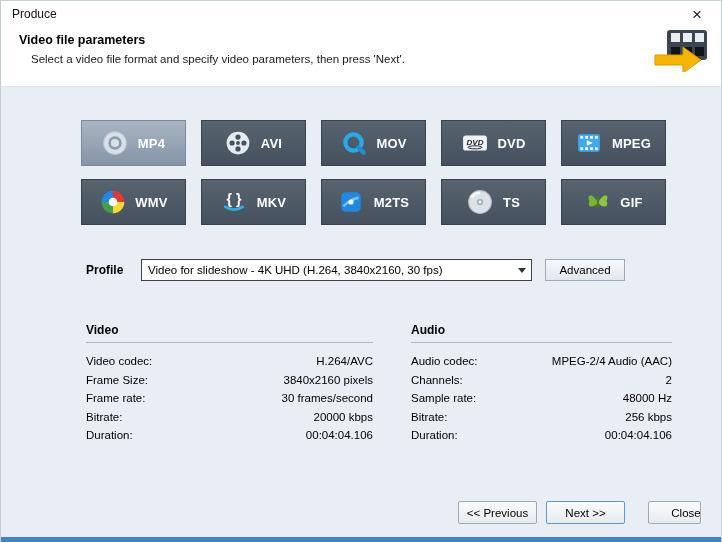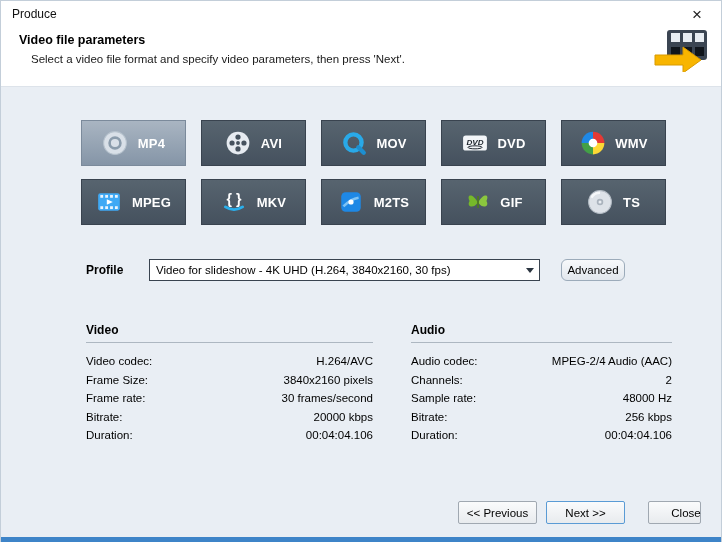--- a/index.html
+++ b/index.html
@@ -26,28 +26,28 @@
   
   .format-grid { display:grid; grid-template-columns:repeat(5,105px); gap:13px 15px; padding:33px 0 0 80px; }
   .fmt-btn { height:46px; display:flex; align-items:center; justify-content:center; gap:9px;
              background:linear-gradient(#57646f,#45515e); border:1px solid #39434f; cursor:pointer; }
   .fmt-btn.selected { background:linear-gradient(#a9b5c2,#8595a7); border-color:#7b8a9b; }
   .fmt-label { color:#fff; font-size:13px; font-weight:bold; letter-spacing:.2px; }
   .fmt-icon { width:27px; height:27px; display:flex; align-items:center; justify-content:center; }
   .fmt-icon svg { width:26px; height:26px; }
 
   
-  .profile-row { display:flex; align-items:center; margin:34px 0 0 85px;gap:8px; }
+  .profile-row { display:flex; align-items:center; margin:34px 0 0 85px; }
   .profile-label { width:55px; font-size:12px; font-weight:bold; color:#000; }
   .combo { width:391px; height:22px; background:#fff; border:1px solid #39434f; display:flex; align-items:center; cursor:pointer; }
   .combo-text { flex:1; font-size:11.5px; padding:0 6px; white-space:nowrap; overflow:hidden; color:#000; }
   .combo-arrow { width:18px; height:100%; display:flex; align-items:center; justify-content:center; }
   .combo-arrow i { width:0; height:0; border-left:4px solid transparent; border-right:4px solid transparent; border-top:5px solid #2b3540; }
-  .adv-btn { margin-left:13px; width:64px; height:22px; font-size:11.5px; color:#000;
-             background:linear-gradient(#f7f9fb,#e2e7ed); border:1px solid #9cabba; border-radius:6px; cursor:pointer;
+  .adv-btn { margin-left:13px; width:80px; height:22px; font-size:11.5px; color:#000;
+             background:linear-gradient(#f7f9fb,#e2e7ed); border:1px solid #9cabba; border-radius:0; cursor:pointer;
              display:flex; align-items:center; justify-content:center; }
 
   
   .cols { display:flex; margin:42px 0 0 85px; gap:38px; }
   .col-video { width:287px; }
   .col-audio { width:261px; }
   .sec-title { font-size:12px; font-weight:bold; color:#000; }
   .sec-line { border-bottom:1px solid #adb7c1; margin:5px 0 9px 0; }
   .detail-row { display:flex; justify-content:space-between; font-size:11.5px; color:#000; line-height:18.5px; }
 
@@ -137,91 +137,91 @@
               <text x="12" y="13.5" text-anchor="middle" font-size="7.5" font-weight="bold" font-style="italic" fill="#1c232b" font-family="Liberation Sans, sans-serif">DVD</text>
               <ellipse cx="12" cy="16" rx="6.5" ry="1.4" fill="none" stroke="#1c232b" stroke-width="0.9"></ellipse>
             </svg>
         </span>
         <span class="fmt-label">DVD</span>
       </div>
 
       <div class="fmt-btn">
         <span class="fmt-icon">
           <svg viewBox="0 0 24 24">
-              <path d="M12 12 L12 1.5 A10.5 10.5 0 0 1 22.5 12 Z" fill="#e53935"></path>
-              <path d="M12 12 L22.5 12 A10.5 10.5 0 0 1 12 22.5 Z" fill="#fdd835"></path>
-              <path d="M12 12 L12 22.5 A10.5 10.5 0 0 1 1.5 12 Z" fill="#43a047"></path>
-              <path d="M12 12 L1.5 12 A10.5 10.5 0 0 1 12 1.5 Z" fill="#1e88e5"></path>
-              <circle cx="12" cy="12" r="4" fill="#fff"></circle>
-            </svg>
-        </span>
-        <span class="fmt-label">WMV</span>
-      </div>
-
-      <div class="fmt-btn">
-        <span class="fmt-icon">
-          <svg viewBox="0 0 24 24">
               <rect x="2" y="4" width="20" height="16" rx="2" fill="#3fa9f5"></rect>
               <rect x="4" y="5.5" width="2.6" height="2.6" fill="#eaf4fd"></rect>
               <rect x="8.5" y="5.5" width="2.6" height="2.6" fill="#eaf4fd"></rect>
               <rect x="13" y="5.5" width="2.6" height="2.6" fill="#eaf4fd"></rect>
               <rect x="17.5" y="5.5" width="2.6" height="2.6" fill="#eaf4fd"></rect>
               <rect x="4" y="15.9" width="2.6" height="2.6" fill="#eaf4fd"></rect>
               <rect x="8.5" y="15.9" width="2.6" height="2.6" fill="#eaf4fd"></rect>
               <rect x="13" y="15.9" width="2.6" height="2.6" fill="#eaf4fd"></rect>
               <rect x="17.5" y="15.9" width="2.6" height="2.6" fill="#eaf4fd"></rect>
               <path d="M10 9.5 L15.5 12 L10 14.5 Z" fill="#fff"></path>
             </svg>
         </span>
         <span class="fmt-label">MPEG</span>
       </div>
 
       <div class="fmt-btn">
         <span class="fmt-icon">
           <svg viewBox="0 0 24 24">
+              <path d="M12 12 L12 1.5 A10.5 10.5 0 0 1 22.5 12 Z" fill="#e53935"></path>
+              <path d="M12 12 L22.5 12 A10.5 10.5 0 0 1 12 22.5 Z" fill="#fdd835"></path>
+              <path d="M12 12 L12 22.5 A10.5 10.5 0 0 1 1.5 12 Z" fill="#43a047"></path>
+              <path d="M12 12 L1.5 12 A10.5 10.5 0 0 1 12 1.5 Z" fill="#1e88e5"></path>
+              <circle cx="12" cy="12" r="4" fill="#fff"></circle>
+            </svg>
+        </span>
+        <span class="fmt-label">WMV</span>
+      </div>
+
+      <div class="fmt-btn">
+        <span class="fmt-icon">
+          <svg viewBox="0 0 24 24">
               <text x="12" y="13.5" text-anchor="middle" font-size="13" font-weight="bold" fill="#fff" font-family="Liberation Sans, sans-serif">{ }</text>
               <path d="M4 16.5 Q12 21.5 20 16.5" stroke="#2ab0ed" stroke-width="2.6" fill="none" stroke-linecap="round"></path>
             </svg>
         </span>
         <span class="fmt-label">MKV</span>
       </div>
 
       <div class="fmt-btn">
         <span class="fmt-icon">
           <svg viewBox="0 0 24 24">
               <rect x="3" y="3" width="18" height="18" rx="4" fill="#1e88e5"></rect>
               <path d="M5 16 Q12 9 19 8" stroke="#7fc3f4" stroke-width="2.4" fill="none"></path>
               <circle cx="12" cy="12" r="2.4" fill="#fff"></circle>
             </svg>
         </span>
         <span class="fmt-label">M2TS</span>
-      </div>
-
-      <div class="fmt-btn">
-        <span class="fmt-icon">
-          <svg viewBox="0 0 24 24">
-              <path d="M11.5 12 C7 3.5 1 5 4.2 11 C1 16.5 8 18.5 11.5 13 Z" fill="#76b82a"></path>
-              <path d="M12.5 12 C17 3.5 23 5 19.8 11 C23 16.5 16 18.5 12.5 13 Z" fill="#8bc63e"></path>
-              <line x1="12" y1="6.5" x2="12" y2="17.5" stroke="#4e7d1e" stroke-width="1.6"></line>
-            </svg>
-        </span>
-        <span class="fmt-label">GIF</span>
       </div>
 
       <div class="fmt-btn">
         <span class="fmt-icon">
           <svg viewBox="0 0 24 24">
               <circle cx="12" cy="12" r="10.5" fill="#dde2e8"></circle>
               <circle cx="12" cy="12" r="10.5" fill="none" stroke="#b4bcc5"></circle>
               <path d="M4 8 A9 9 0 0 1 12 3.5" stroke="#f6f8fa" stroke-width="2.4" fill="none"></path>
               <circle cx="12" cy="12" r="3" fill="#aab3bd"></circle>
               <circle cx="12" cy="12" r="1.4" fill="#e9edf2"></circle>
             </svg>
         </span>
         <span class="fmt-label">TS</span>
+      </div>
+
+      <div class="fmt-btn">
+        <span class="fmt-icon">
+          <svg viewBox="0 0 24 24">
+              <path d="M11.5 12 C7 3.5 1 5 4.2 11 C1 16.5 8 18.5 11.5 13 Z" fill="#76b82a"></path>
+              <path d="M12.5 12 C17 3.5 23 5 19.8 11 C23 16.5 16 18.5 12.5 13 Z" fill="#8bc63e"></path>
+              <line x1="12" y1="6.5" x2="12" y2="17.5" stroke="#4e7d1e" stroke-width="1.6"></line>
+            </svg>
+        </span>
+        <span class="fmt-label">GIF</span>
       </div>
 
     </div>
 
     <div class="profile-row">
       <span class="profile-label">Profile</span>
       <div class="combo">
         <span class="combo-text">Video for slideshow - 4K UHD (H.264, 3840x2160, 30 fps)</span>
         <span class="combo-arrow">
             <i></i>

